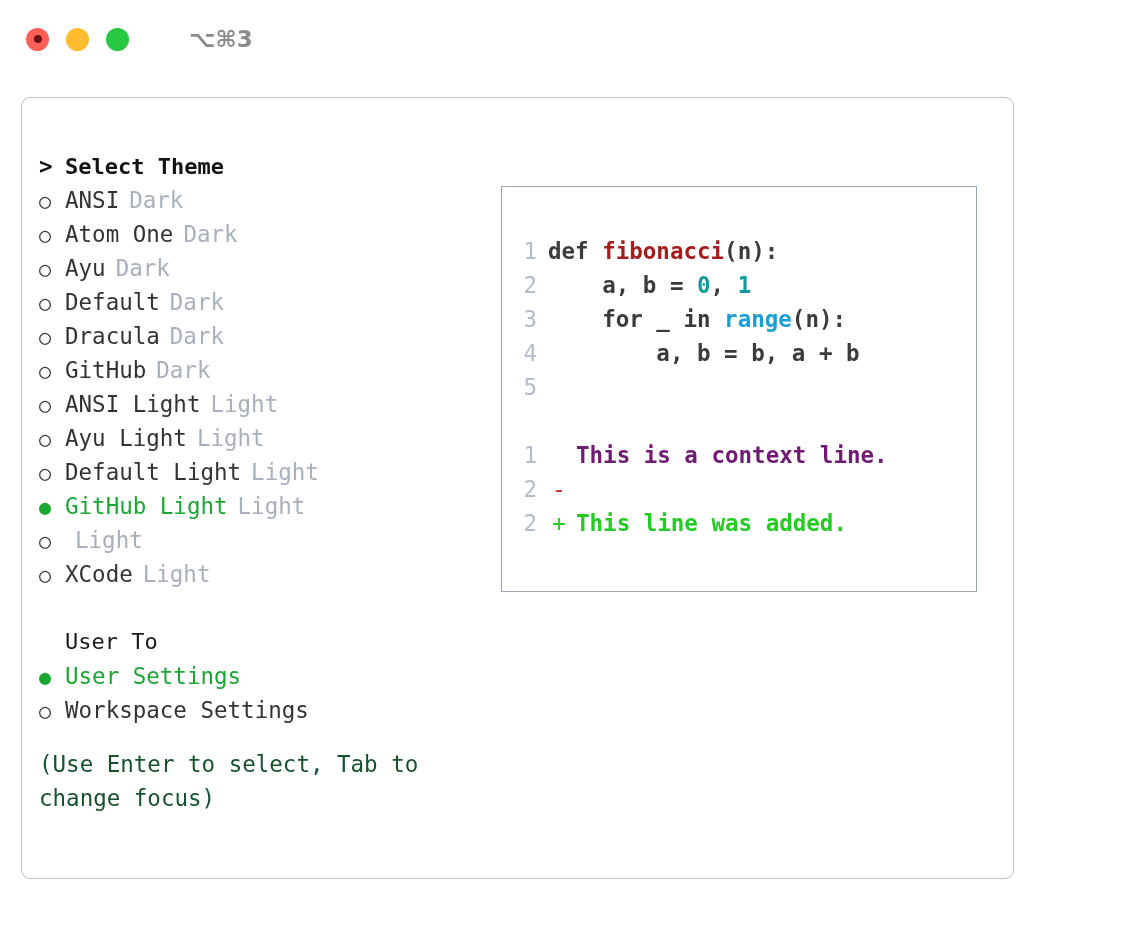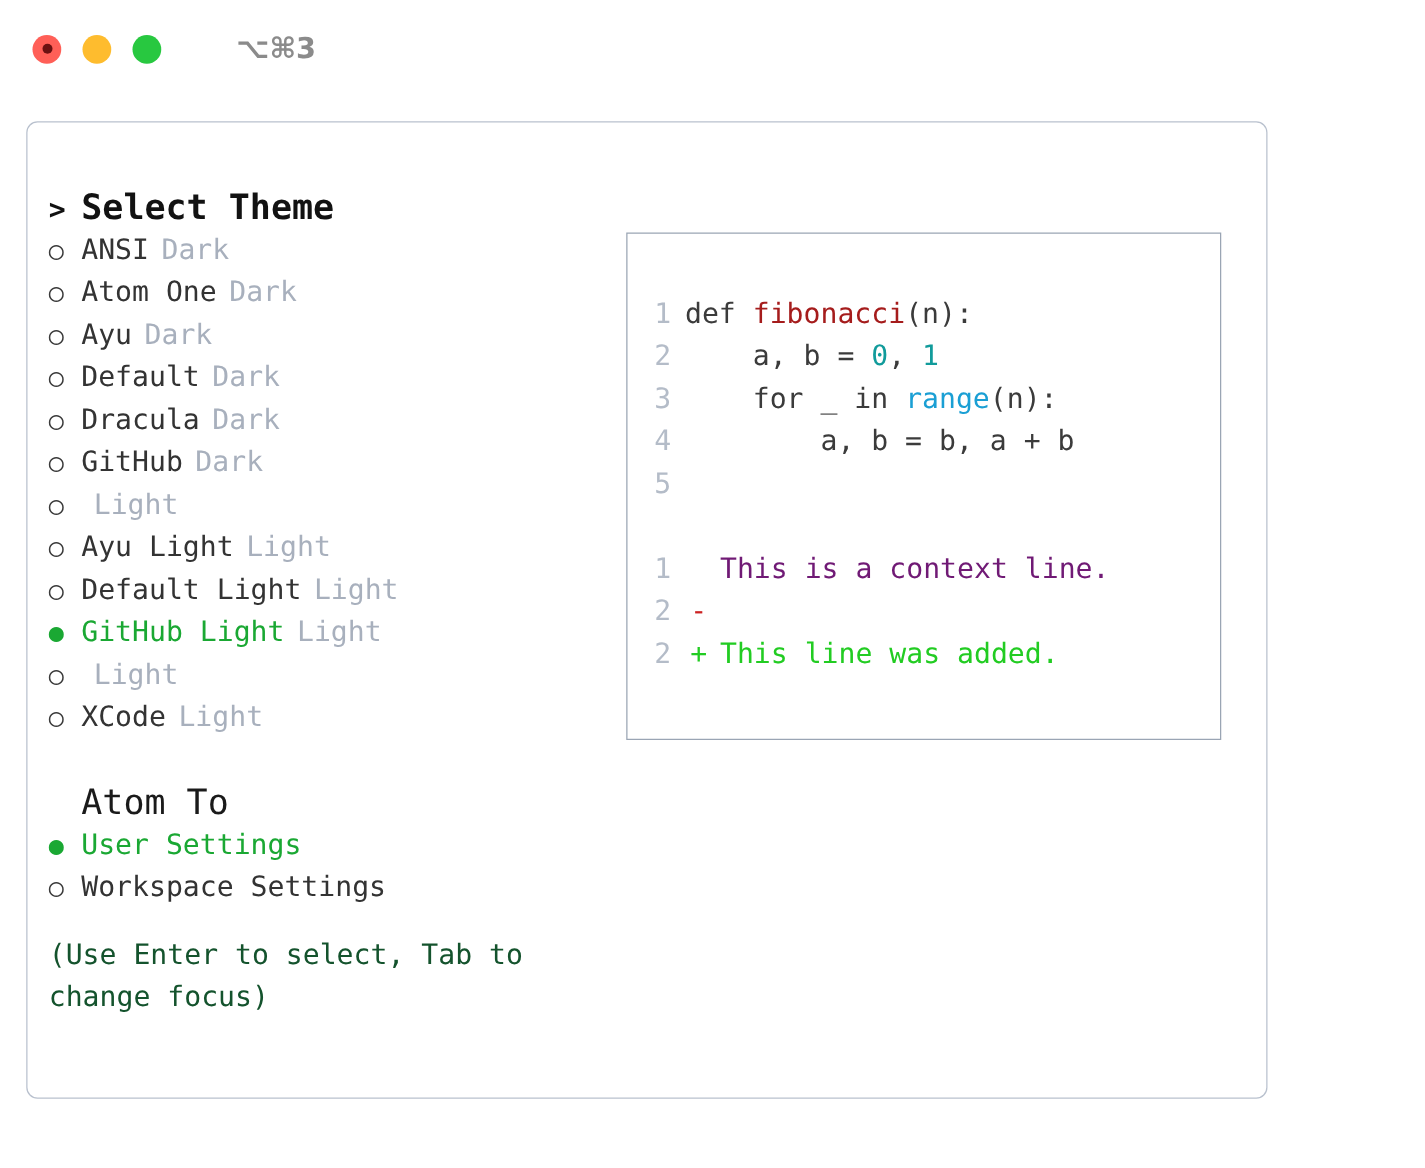--- a/index.html
+++ b/index.html
@@ -109,21 +109,21 @@
     flex: 0 0 26px;
     color: #3a3a3a;
     font-size: 20px;
   }
   .marker.sel   { color: #1aa833; font-size: 20px; }
   .marker.arrow { color: #111111; font-weight: 700; font-size: 22.5px; }
 
   .section-title {
     font-weight: 700;
     color: #121212;
-    font-size: 28px;
+    font-size: 22px;
   }
   .section-title.plain { font-weight: 400; color: #1a1a1a; }
 
   .item-label   { color: #333333; }
   .item-label.selected { color: #1aa833; }
   .item-badge   { color: #a8b0bd; margin-left: 10px; }
 
   .spacer-row { height: 34px; }
 
   .help-text {
@@ -168,21 +168,21 @@
     height: 34px;
     line-height: 34px;
   }
   .lineno {
     display: inline-block;
     width: 22px;
     flex: 0 0 22px;
     text-align: right;
     color: #b4bcc8;
   }
-  .code-text { margin-left: 11px; color: #3b3b3b; }
+  .code-text { margin-left: 11px; color: #3b3b3b; font-weight: bold; }
 
   .tok-func   { color: #a51c1c; }
   .tok-num    { color: #119b9b; }
   .tok-call   { color: #1a9fd4; }
   .tok-plain  { color: #3b3b3b; }
 
   .diff-gap { height: 34px; }
   .diff-sign {
     display: inline-block;
     width: 22px;
@@ -217,33 +217,33 @@
           <span class="section-title">Select Theme</span>
         </div>
 
         <div id="theme-list">
             <div class="row"><span class="marker">○</span><span class="item-label">ANSI</span><span class="item-badge">Dark</span></div>
             <div class="row"><span class="marker">○</span><span class="item-label">Atom One</span><span class="item-badge">Dark</span></div>
             <div class="row"><span class="marker">○</span><span class="item-label">Ayu</span><span class="item-badge">Dark</span></div>
             <div class="row"><span class="marker">○</span><span class="item-label">Default</span><span class="item-badge">Dark</span></div>
             <div class="row"><span class="marker">○</span><span class="item-label">Dracula</span><span class="item-badge">Dark</span></div>
             <div class="row"><span class="marker">○</span><span class="item-label">GitHub</span><span class="item-badge">Dark</span></div>
-            <div class="row"><span class="marker">○</span><span class="item-badge">Light</span></div>
+            <div class="row"><span class="marker">○</span><span class="item-label">ANSI Light</span><span class="item-badge">Light</span></div>
             <div class="row"><span class="marker">○</span><span class="item-label">Ayu Light</span><span class="item-badge">Light</span></div>
             <div class="row"><span class="marker">○</span><span class="item-label">Default Light</span><span class="item-badge">Light</span></div>
             <div class="row"><span class="marker sel">●</span><span class="item-label selected">GitHub Light</span><span class="item-badge">Light</span></div>
             <div class="row"><span class="marker">○</span><span class="item-badge">Light</span></div>
             <div class="row"><span class="marker">○</span><span class="item-label">XCode</span><span class="item-badge">Light</span></div>
           </div>
 
         <div class="spacer-row"></div>
 
         <div class="row">
           <span class="marker"> </span>
-          <span class="section-title plain">Atom To</span>
+          <span class="section-title plain">User To</span>
         </div>
 
         <div id="apply-list">
             <div class="row"><span class="marker sel">●</span><span class="item-label selected">User Settings</span></div>
             <div class="row"><span class="marker">○</span><span class="item-label">Workspace Settings</span></div>
           </div>
 
         <div class="help-text">
           <div>(Use Enter to select, Tab to</div>
           <div>change focus)</div>

